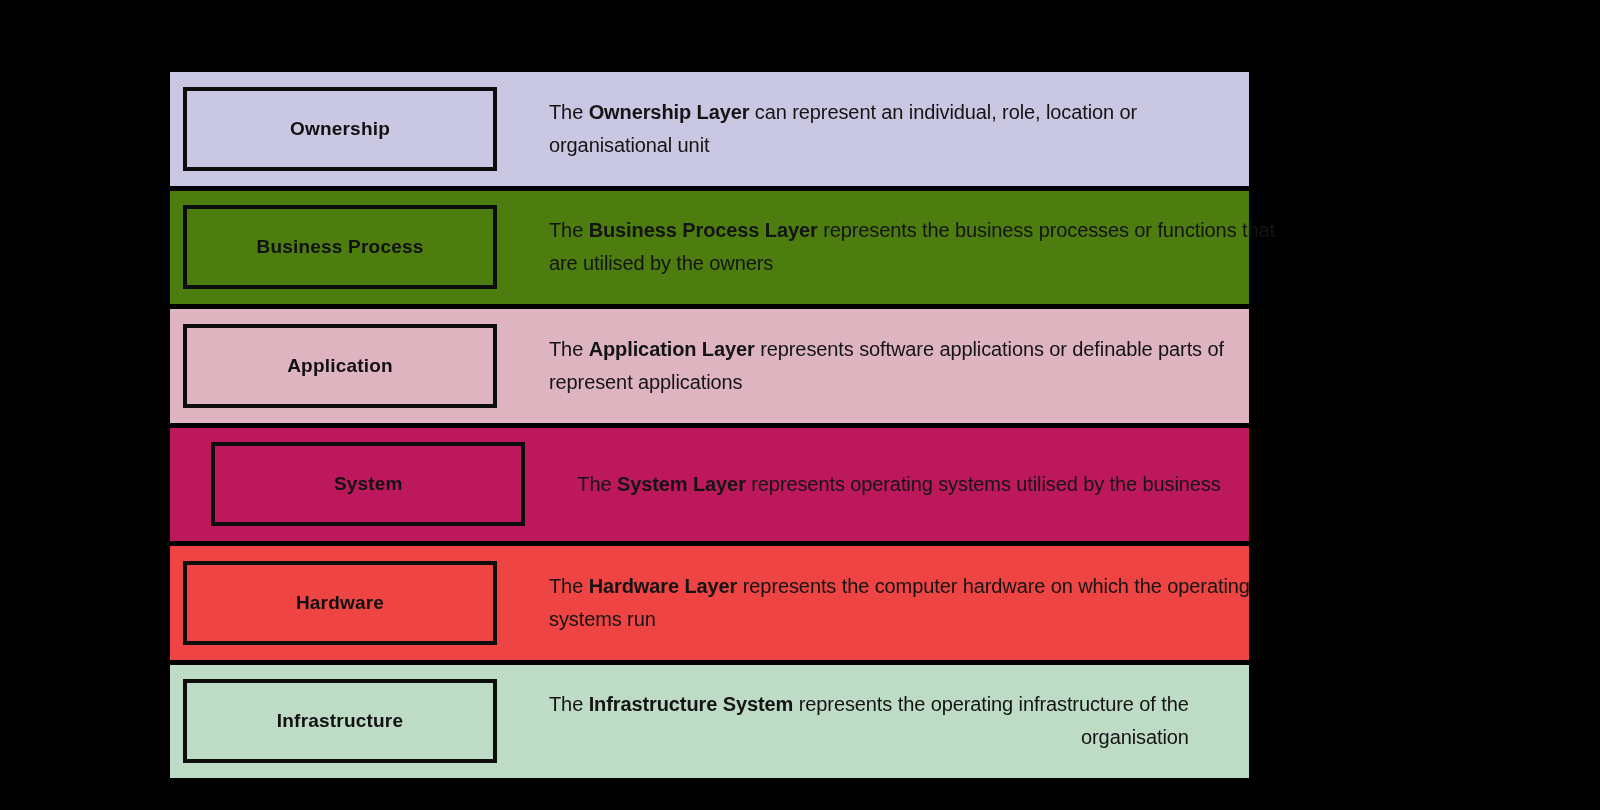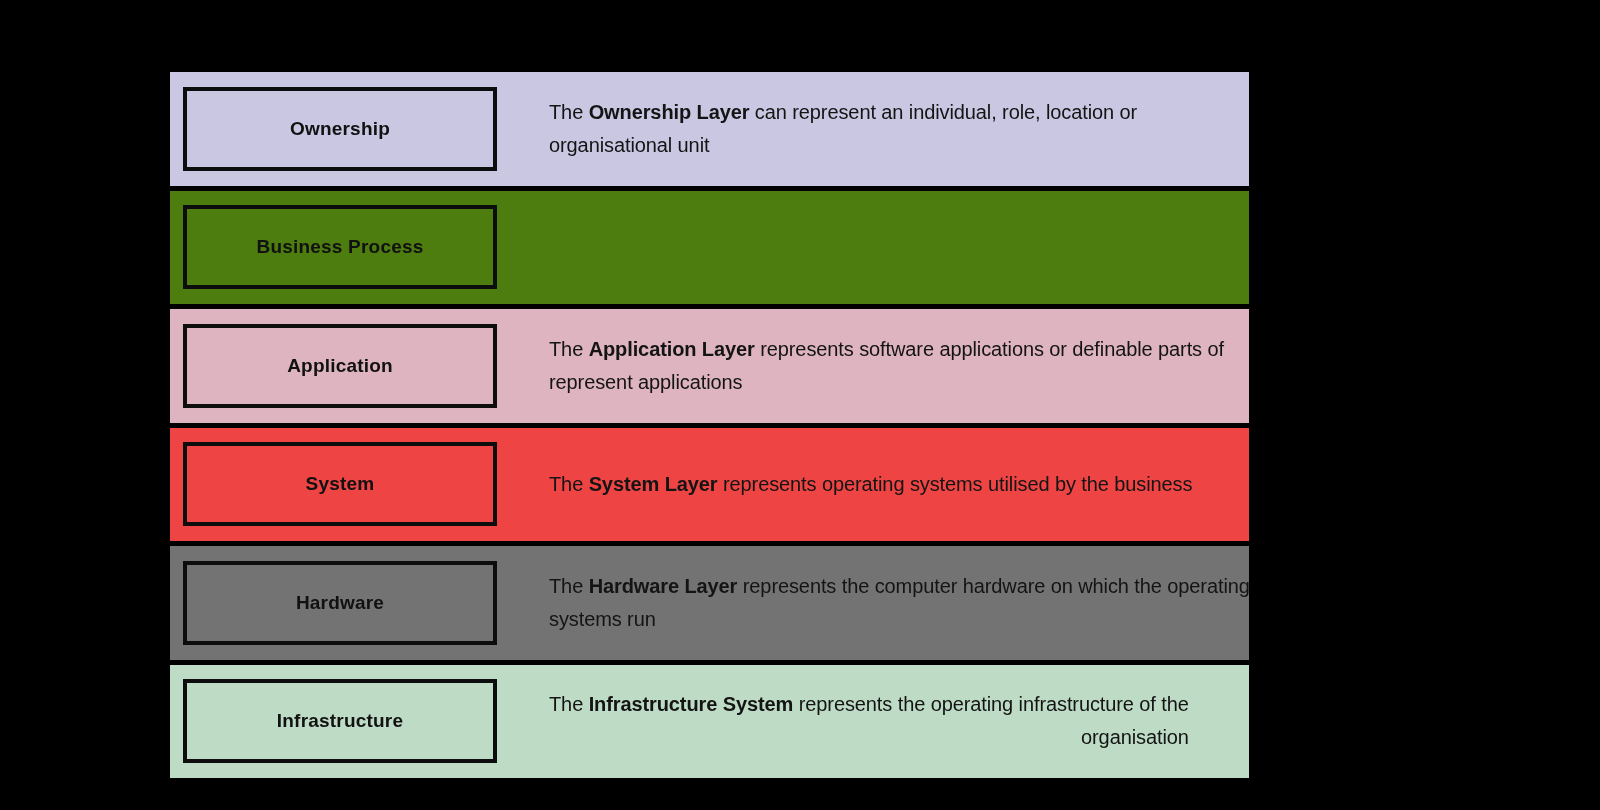--- a/index.html
+++ b/index.html
@@ -66,43 +66,47 @@
     <div class="layer-desc" style="color: rgb(20, 20, 20);">
       <div class="desc-line"><span>The </span><b>Ownership Layer</b><span> can represent an individual, role, location or</span></div>
       <div class="desc-line desc-line2">organisational unit</div>
     </div>
   </div>
 
   <div class="layer-row" style="background: #4d7c0f;">
     <div class="layer-box" style="border-color: rgb(13, 13, 13);">
       <span class="layer-label">Business Process</span>
     </div>
+    <div class="layer-desc" style="color: rgb(20, 20, 20);">
+      <div class="desc-line"><span>The </span><b>Business Process Layer</b><span> represents the business processes or functions that</span></div>
+      <div class="desc-line desc-line2">are utilised by the owners</div>
+    </div>
   </div>
 
   <div class="layer-row" style="background: rgb(221, 180, 192);">
     <div class="layer-box" style="border-color: rgb(13, 13, 13);">
       <span class="layer-label">Application</span>
     </div>
     <div class="layer-desc" style="color: rgb(20, 20, 20);">
       <div class="desc-line"><span>The </span><b>Application Layer</b><span> represents software applications or definable parts of</span></div>
       <div class="desc-line desc-line2">represent applications</div>
     </div>
   </div>
 
-  <div class="layer-row" style="background: #ef4444;">
+  <div class="layer-row" style="background: #be185d; justify-content: center;">
     <div class="layer-box" style="border-color: rgb(13, 13, 13);">
       <span class="layer-label">System</span>
     </div>
     <div class="layer-desc" style="color: rgb(20, 20, 20);">
       <div class="desc-line"><span>The </span><b>System Layer</b><span> represents operating systems utilised by the business</span></div>
 
     </div>
   </div>
 
-  <div class="layer-row" style="background: #737373;">
+  <div class="layer-row" style="background: #ef4444;">
     <div class="layer-box" style="border-color: rgb(13, 13, 13);">
       <span class="layer-label">Hardware</span>
     </div>
     <div class="layer-desc" style="color: rgb(20, 20, 20);">
       <div class="desc-line"><span>The </span><b>Hardware Layer</b><span> represents the computer hardware on which the operating</span></div>
       <div class="desc-line desc-line2">systems run</div>
     </div>
   </div>
 
   <div class="layer-row" style="background: rgb(190, 220, 197); text-align: right;">

